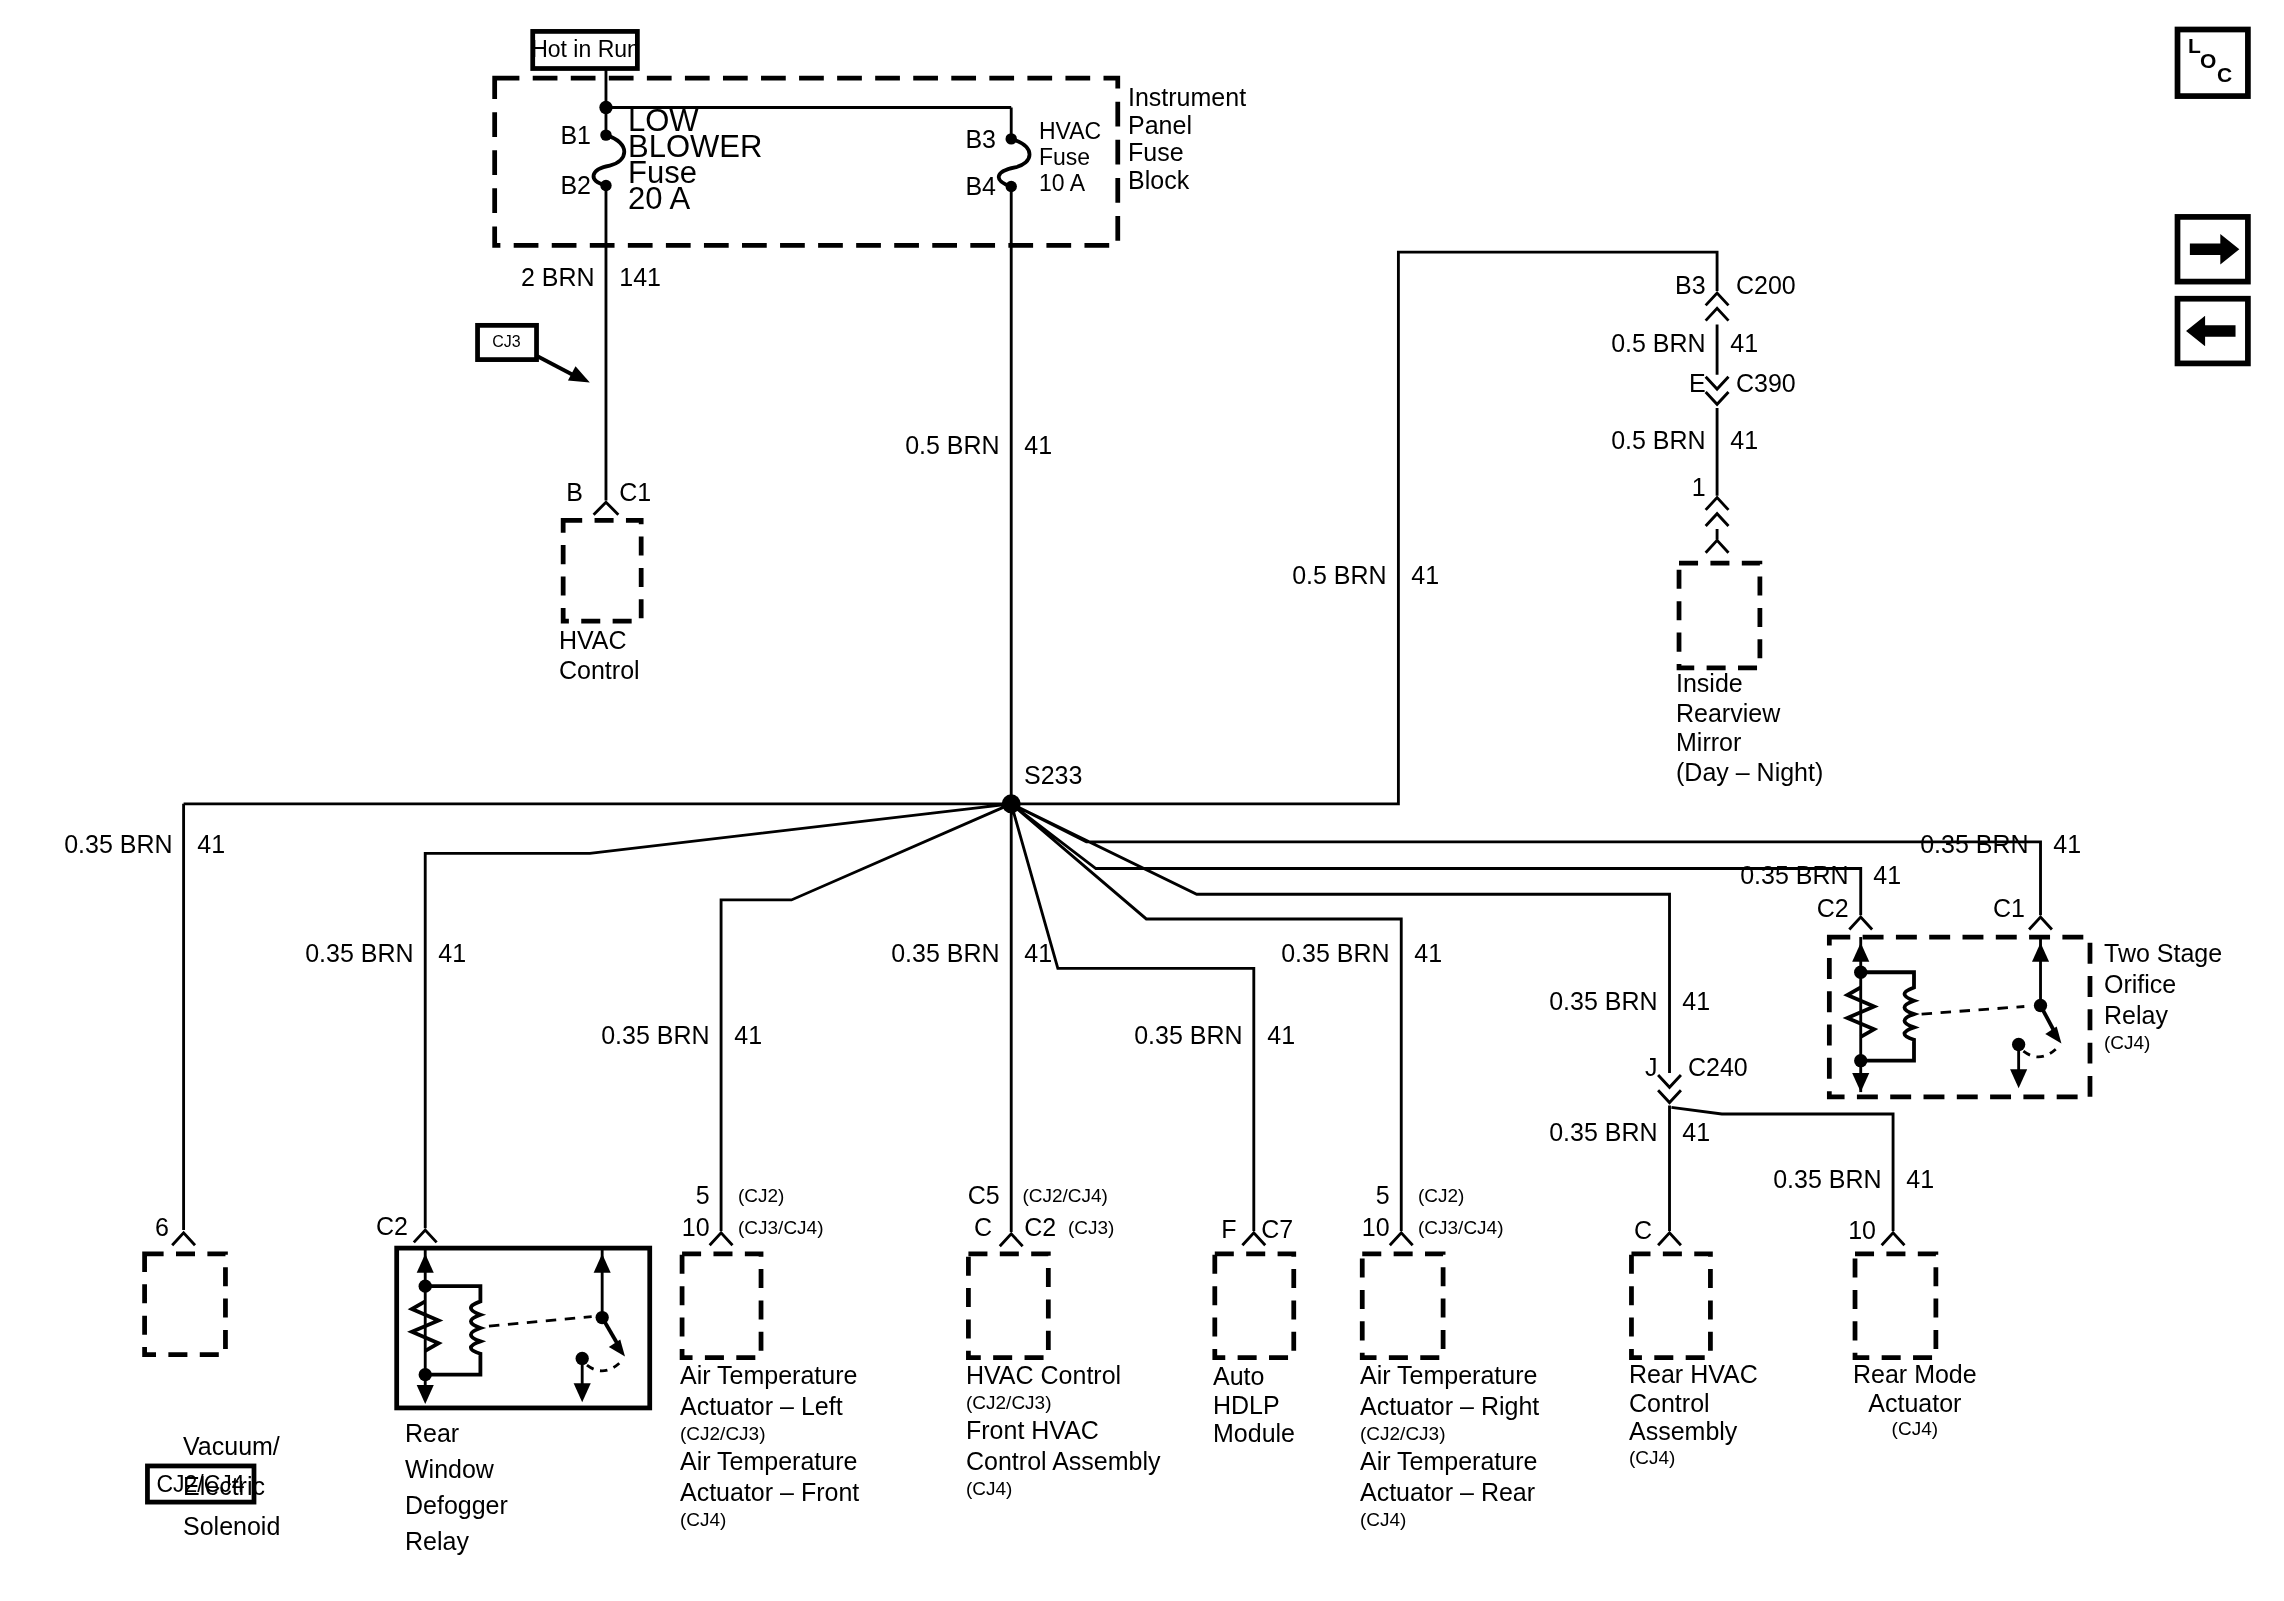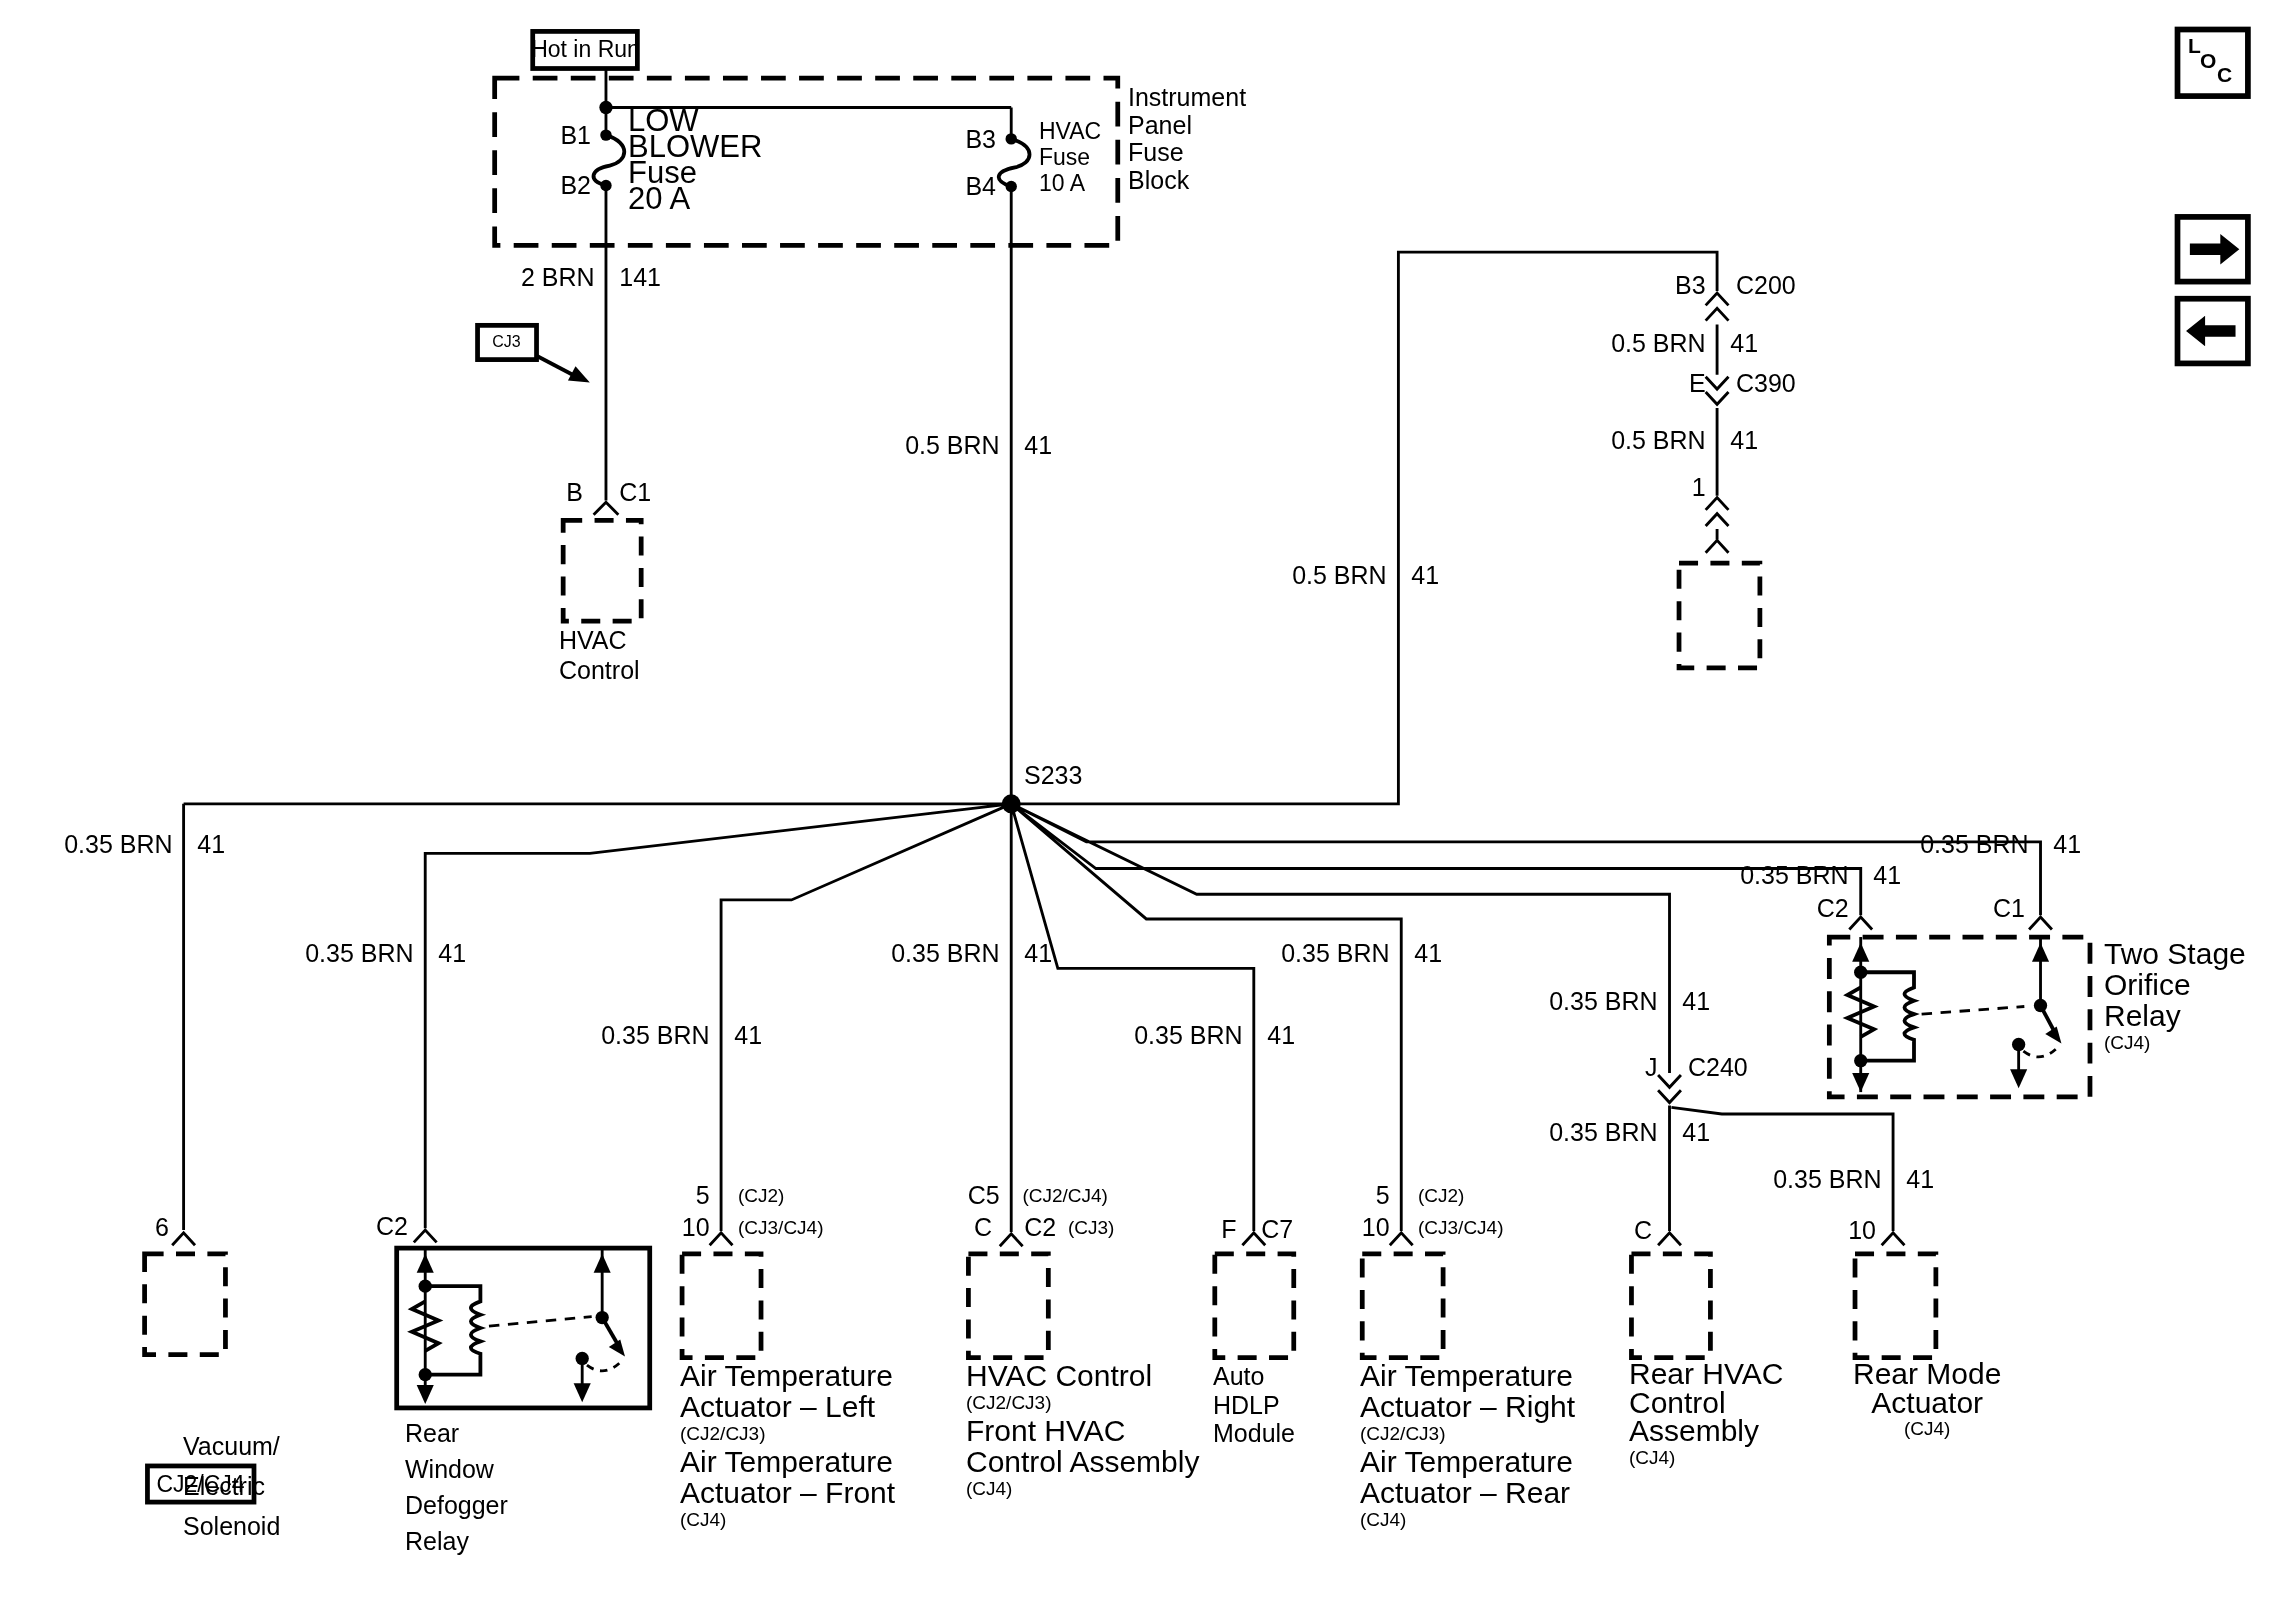--- a/index.html
+++ b/index.html
@@ -7,21 +7,21 @@
          font-family:"Liberation Sans",sans-serif;color:#000;}
   svg.art{position:absolute;left:0;top:0;}
   .t{position:absolute;font-size:25px;line-height:29.5px;white-space:pre-line;}
   .pair{position:absolute;width:0;height:28.5px;font-size:25px;}
   .pair .l{position:absolute;right:11.4px;top:0;white-space:nowrap;}
   .pair .r{position:absolute;left:13.3px;top:0;white-space:nowrap;}
   .pair .note{font-size:19px;top:3.8px;}
   .boxlbl{position:absolute;display:flex;align-items:center;justify-content:center;
           font-size:23px;white-space:nowrap;}
   .blk{position:absolute;}
-  .L{font-size:30px;line-height:31px;white-space:nowrap;}
+  .L{font-size:25px;line-height:31px;white-space:nowrap;}
   .S{font-size:19px;line-height:24px;white-space:nowrap;}
   .locL{position:absolute;font-size:21px;font-weight:bold;}
 </style>
 </head>
 <body>
 
 <div class="stage">
 
   <svg class="art" width="2285" height="1602" viewBox="0 0 2402 1684">
 
@@ -222,20 +222,24 @@
     <span class="l">E</span>
     <span class="r" style="left:19px;">C390</span>
     </div>
   <div class="pair" style="left:1717px;top:426px;">
     <span class="l">0.5 BRN</span>
     <span class="r">41</span>
     </div>
   <div class="pair" style="left:1717px;top:473px;">
     <span class="l">1</span>
     </div>
+  <div class="t" style="left:1676px;top:669px;">Inside
+Rearview
+Mirror
+(Day – Night)</div>
 
   <div class="t" style="left:1024px;top:761px;">S233</div>
 
   <div class="pair" style="left:184px;top:830px;">
     <span class="l">0.35 BRN</span>
     <span class="r">41</span>
     </div>
   <div class="pair" style="left:425px;top:939px;">
     <span class="l">0.35 BRN</span>
     <span class="r">41</span>

